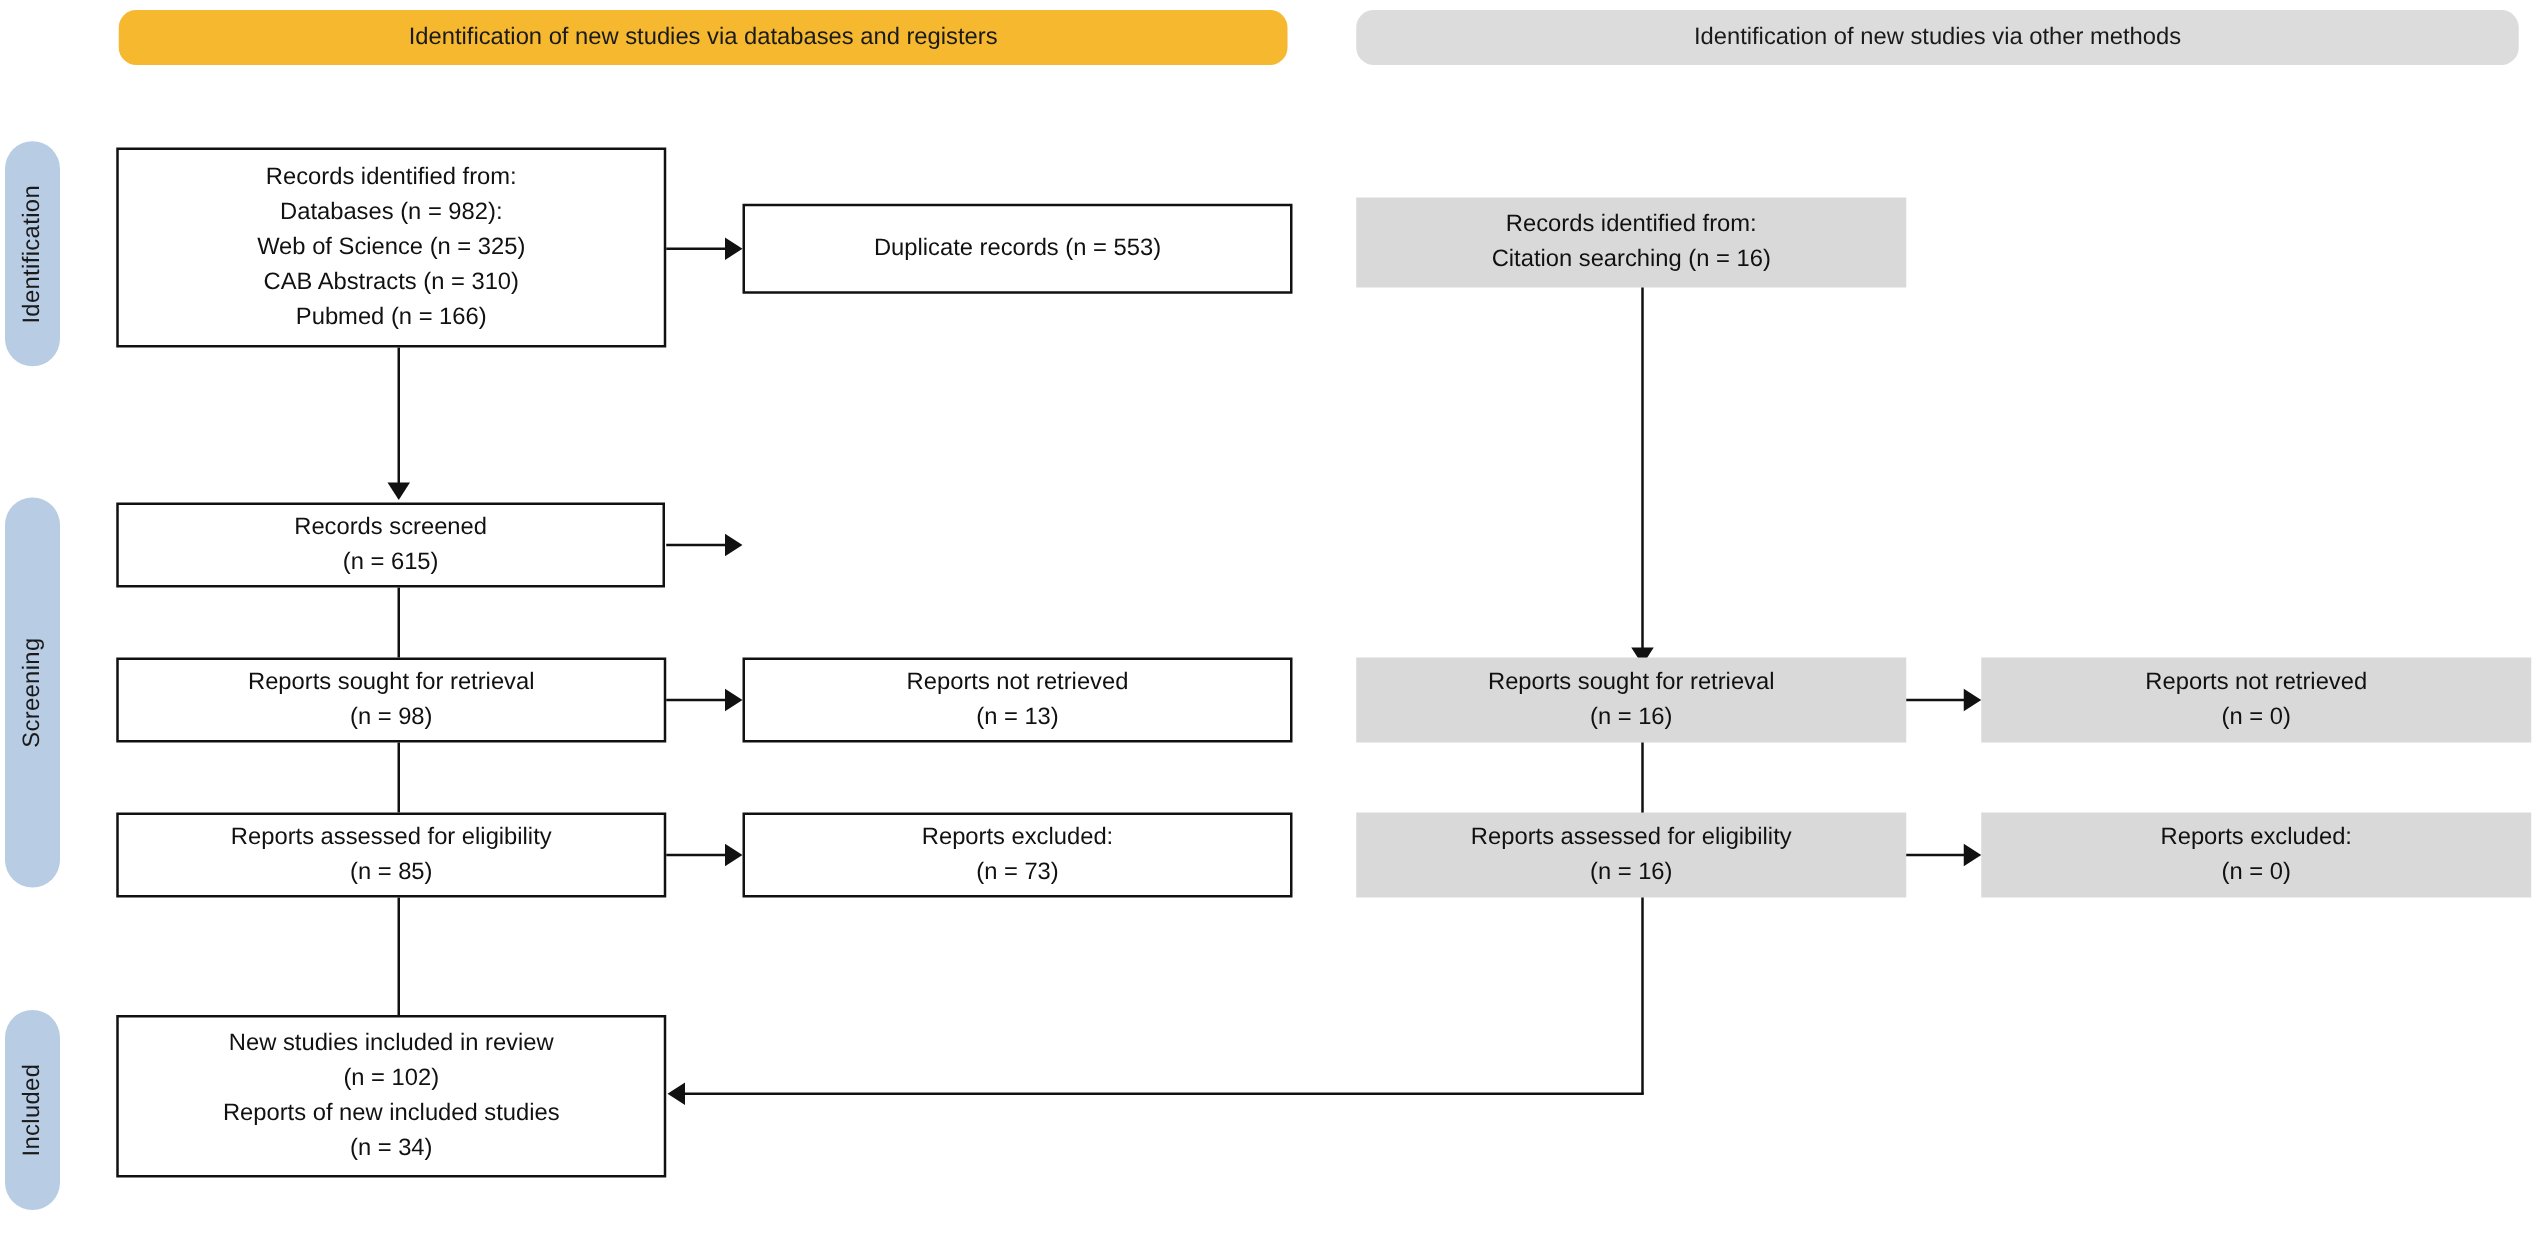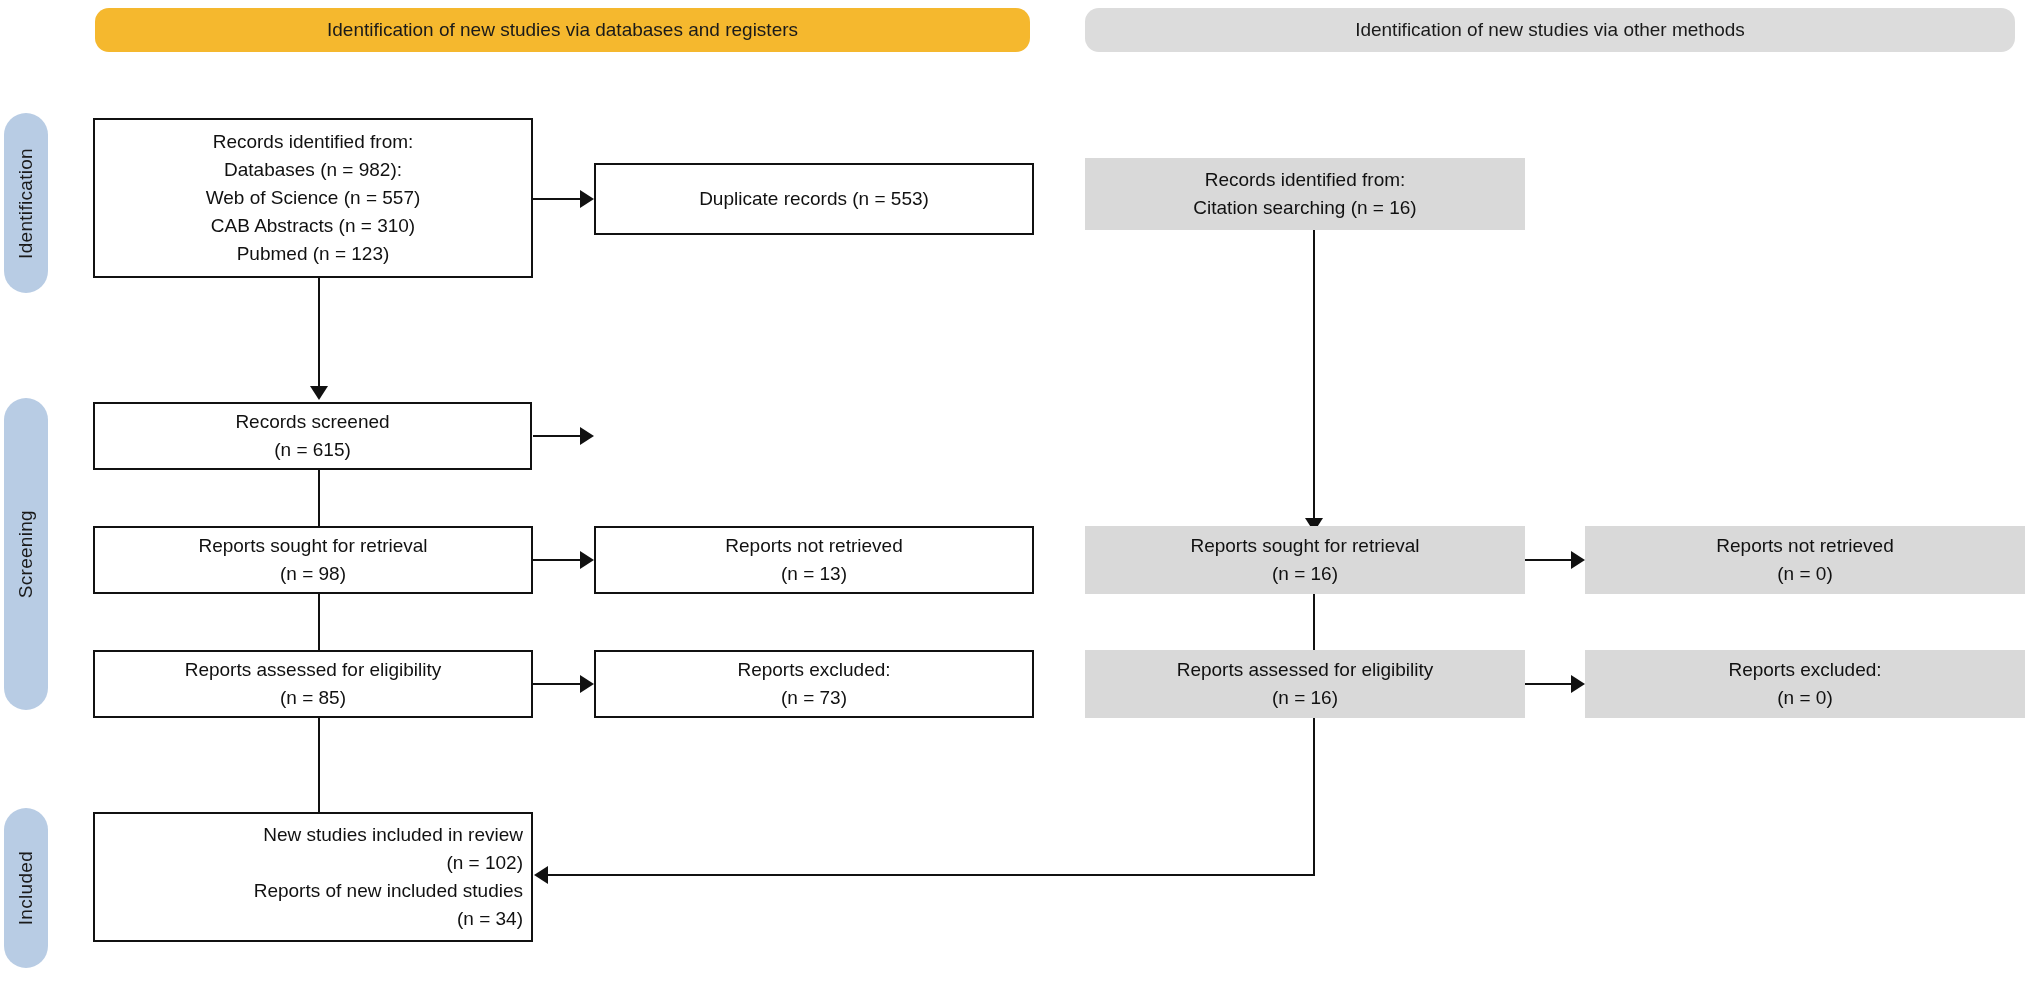--- a/index.html
+++ b/index.html
@@ -104,23 +104,23 @@
   <div class="phase-tab" style="left:4px;top:398px;height:312px;">
     <span>Screening</span>
   </div>
   <div class="phase-tab" style="left:4px;top:808px;height:160px;">
     <span>Included</span>
   </div>
 
   <div class="box white" style="left:93px;top:118px;width:440px;height:160px;">
     <span class="ln">Records identified from:</span>
     <span class="ln">Databases (n = 982):</span>
-    <span class="ln">Web of Science (n = 557)</span>
+    <span class="ln">Web of Science (n = 325)</span>
     <span class="ln">CAB Abstracts (n = 310)</span>
-    <span class="ln">Pubmed (n = 123)</span>
+    <span class="ln">Pubmed (n = 166)</span>
   </div>
 
   <div class="box white" style="left:594px;top:163px;width:440px;height:72px;">
     <span class="ln">Duplicate records (n = 553)</span>
   </div>
 
   <div class="ln-h" style="left:533px;top:198px;width:48px;"></div>
   <div class="arrow-r" style="left:580px;top:190px;"></div>
 
   <div class="ln-v" style="left:318px;top:278px;height:110px;"></div>
@@ -163,21 +163,21 @@
     <span class="ln">Reports excluded:</span>
     <span class="ln">(n = 73)</span>
   </div>
 
   <div class="ln-h" style="left:533px;top:683px;width:48px;"></div>
   <div class="arrow-r" style="left:580px;top:675px;"></div>
 
   <div class="ln-v" style="left:318px;top:718px;height:98px;"></div>
   <div class="arrow-d" style="left:310px;top:814px;"></div>
 
-  <div class="box white" style="left:93px;top:812px;width:440px;height:130px;align-items:flex-end;">
+  <div class="box white" style="left:93px;top:812px;width:440px;height:130px;">
     <span class="ln">New studies included in review</span>
     <span class="ln">(n = 102)</span>
     <span class="ln">Reports of new included studies</span>
     <span class="ln">(n = 34)</span>
   </div>
 
   <div class="box grey" style="left:1085px;top:158px;width:440px;height:72px;">
     <span class="ln">Records identified from:</span>
     <span class="ln">Citation searching (n = 16)</span>
   </div>

